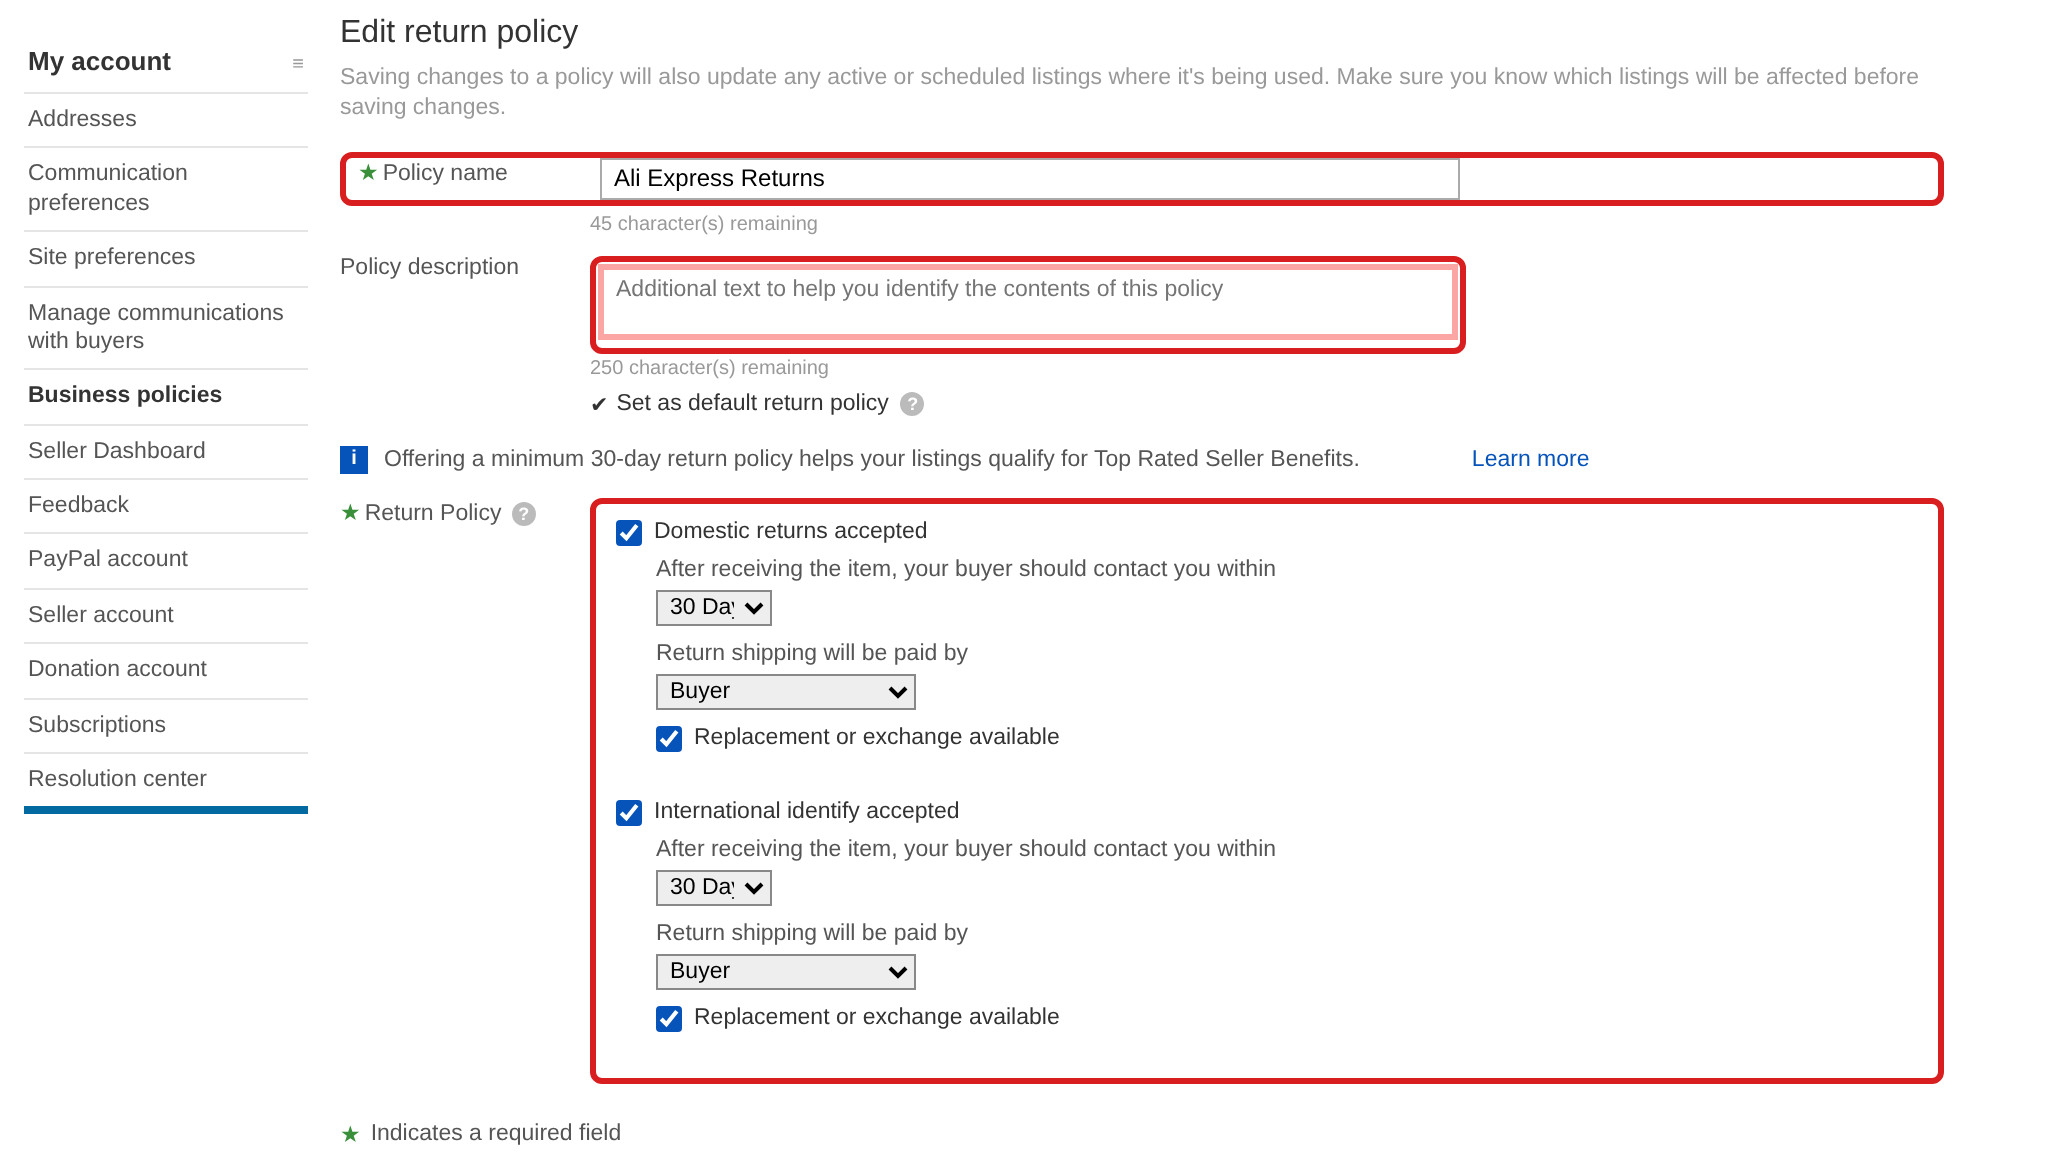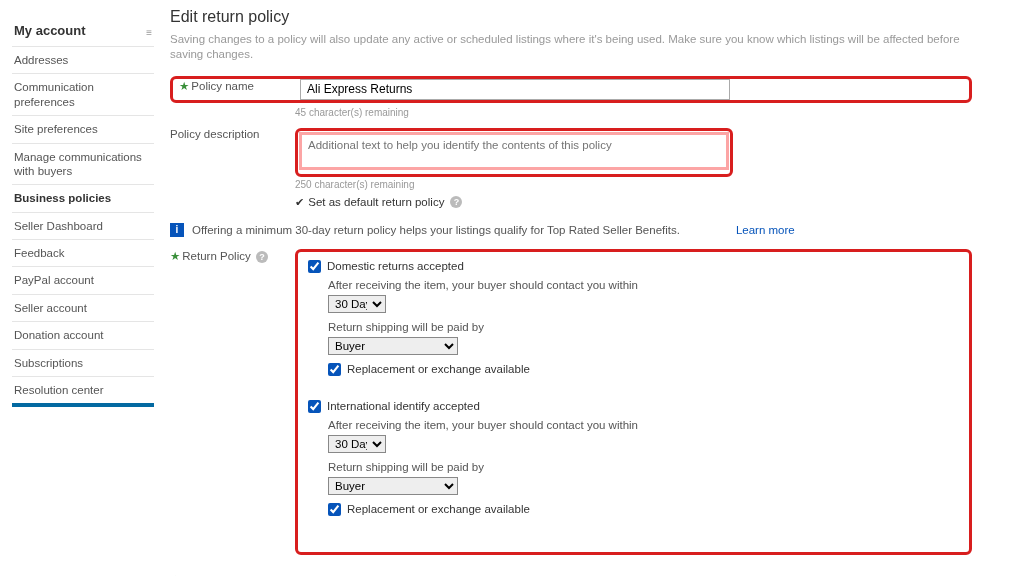--- a/index.html
+++ b/index.html
@@ -21,21 +21,21 @@
   .field-col { flex: 1; }
   .text-input { width: 430px; height: 21px; border: 1px solid #aaa; padding: 2px 6px; font-size: 12px; background: #fff;}
   .helper { font-size: 10px; color: #999; margin-top: 2px;}
   .textarea { width: 430px; height: 38px; border: 3px solid #fca5a5; padding: 4px 6px; font-size: 11.5px; color: #888; background: #fff; resize: none; font-family: inherit;}
   .set-default { font-size: 11.5px; color: #333; margin-top:6px; display:flex; align-items:center; gap:4px;}
   .check-mark { font-size:11px;}
   .help-icon { display:inline-block; width:12px; height:12px; border-radius:50%; background:#bbb; color:#fff; font-size:9px; text-align:center; line-height:12px; font-weight:bold; margin-left:2px;}
   .info-banner { display:flex; align-items:center; gap:8px; font-size:11.5px; color:#555; margin: 14px 0 12px 0;}
   .info-icon { width:14px; height:14px; background:#0654ba; color:#fff; font-size:10px; font-weight:bold; text-align:center; line-height:14px; flex-shrink:0;}
   .learn-link { color:#0654ba; cursor:pointer;padding-left:48px;}
-  .policy-box { padding: 8px 10px 24px 10px; }
+  .policy-box { padding: 8px 10px 11px 10px; }
   .opt-row { display:flex; align-items:center; gap:6px; font-size:11.5px; color:#333; margin-bottom:6px;}
   input[type=checkbox]{ width:13px; height:13px; accent-color:#0654ba; cursor:pointer;}
   .sub-block { margin-left: 20px; margin-bottom: 12px;}
   .sub-block .caption { font-size:11.5px; color:#555; margin: 4px 0 4px 0;}
   select { border:1px solid #888; background:#eee; font-size:11.5px; padding:1px 2px; cursor:pointer;}
   .sel-days { width: 58px;}
   .sel-buyer { width: 130px;}
   .req-note { font-size:11.5px; color:#555; margin: 18px 0 14px 0; display:flex; align-items:center; gap:3px;}
   .highlight-red { border: 3px solid #d81e1e; border-radius: 6px; }
   .hl-name { padding:0 2px;}

